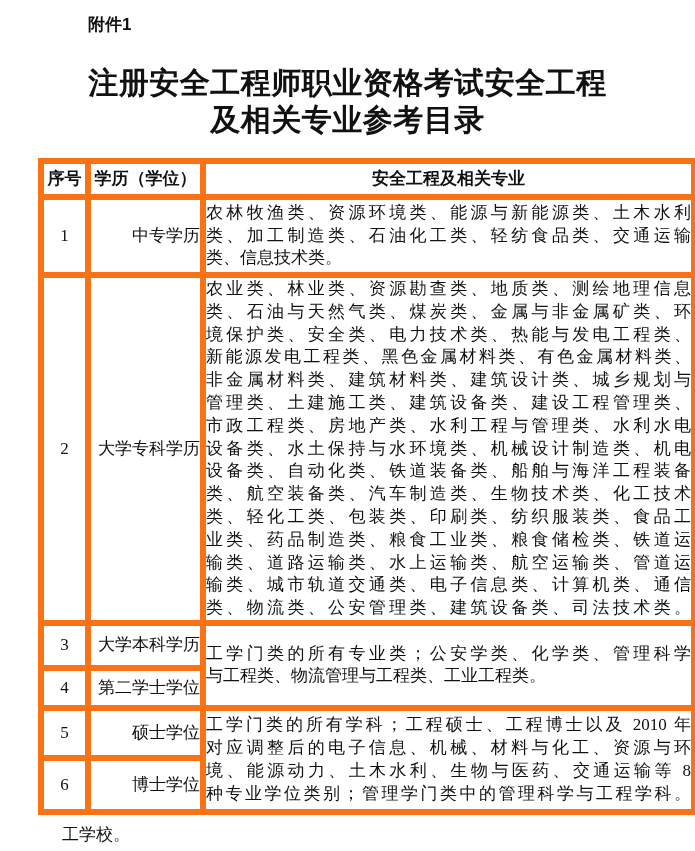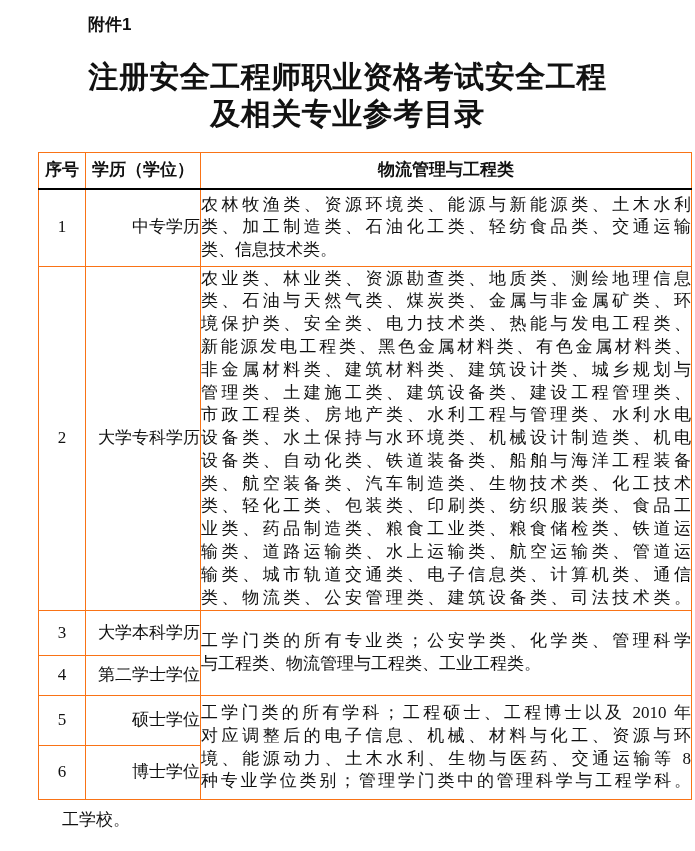--- a/index.html
+++ b/index.html
@@ -10,38 +10,38 @@
     overflow:hidden;
   }
   .attachment{
     font-family:"Liberation Sans","DejaVu Sans",sans-serif;
     font-weight:bold;
     font-size:17px;
     margin:13px 0 0 45px;
     padding-left:43px;
   }
   .doc-title{
-    margin:22px 0 0 0;
+    margin:28px 0 0 0;
     text-align:center;
     font-weight:bold;
     font-size:30px;
     line-height:37px;
     letter-spacing:0.5px;
     font-family:"Liberation Serif","DejaVu Serif",serif;
   }
   table.catalog{
     border-collapse:collapse;
     table-layout:fixed;
     width:653px;
     margin:20px 0 0 38px;
     font-size:17px;
     line-height:22.8px;
   }
   table.catalog td{
-    border:1px solid #f97316;
+    border:6px solid #f97316;
     padding:0;
     vertical-align:middle;
   }
   col.c-num{width:47px;}
   col.c-degree{width:115px;}
   col.c-majors{width:491px;}
   tr.hrow{height:36px;}
   tr.hrow td{
     border-bottom:2px solid #000;
     font-weight:bold;
@@ -86,21 +86,21 @@
 <table class="catalog">
   <colgroup>
     <col class="c-num">
     <col class="c-degree">
     <col class="c-majors">
   </colgroup>
   <tbody>
       <tr class="hrow">
     <td>序号</td>
     <td>学历（学位）</td>
-    <td>物流管理与工程类</td>
+    <td>安全工程及相关专业</td>
   </tr>
   <tr class="r1">
     <td class="num-cell">1</td>
     <td class="degree-cell">中专学历</td>
     <td class="majors-cell">
           <div class="ln">农林牧渔类、资源环境类、能源与新能源类、土木水利</div>
           <div class="ln">类、加工制造类、石油化工类、轻纺食品类、交通运输</div>
           <div class="ln ln-end">类、信息技术类。</div>
         </td>
   </tr>

